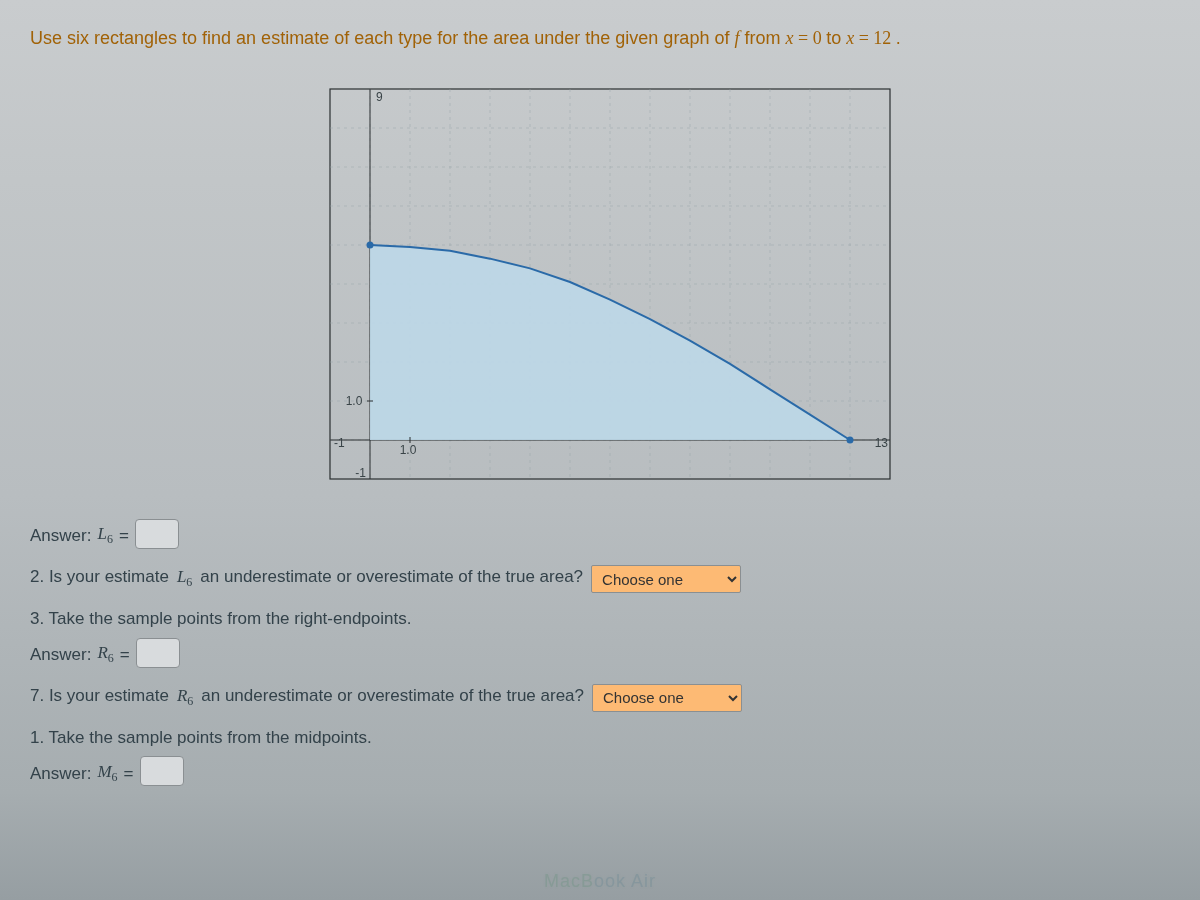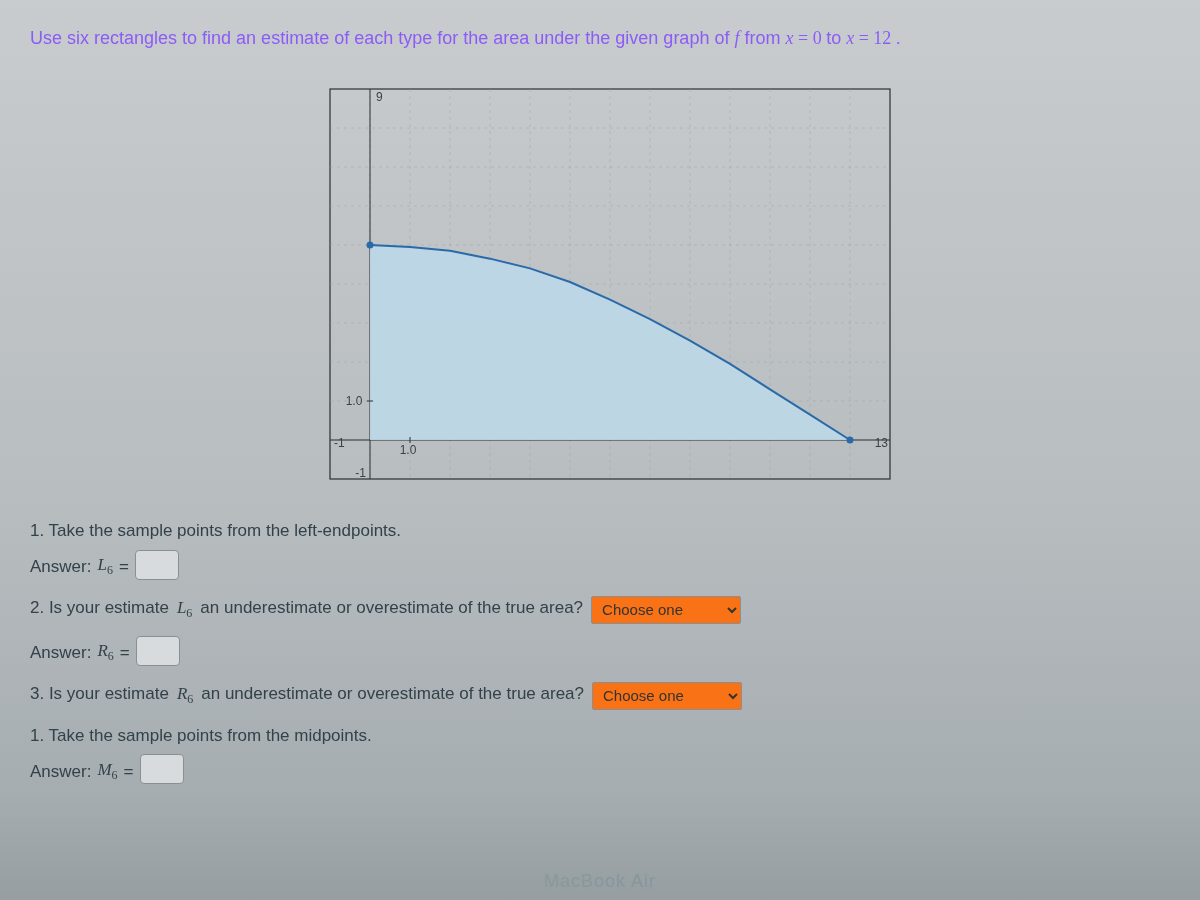--- a/index.html
+++ b/index.html
@@ -11,21 +11,21 @@
     background: linear-gradient(180deg, #c9ccce 0%, #c2c6c8 20%, #b8bdc0 55%, #a6adb0 88%, #969ea2 100%);
     color: #2b2f31;
     overflow: hidden;
   }
   .page {
     padding: 28px 30px 0 30px;
     box-sizing: border-box;
   }
   .prompt {
     font-size: 18px;
-    color: #8b5cf6;
+    color: #a16207;
     margin-bottom: 20px;
   }
   .prompt .math { font-style: italic; font-family: "Times New Roman", serif; }
   .prompt .eq { font-family: "Times New Roman", serif; }
 
   .graph-wrap {
     width: 620px;
     height: 430px;
     margin: 0 auto 20px auto;
     position: relative;
@@ -48,21 +48,21 @@
     border-radius: 4px;
     background: #d8dbdd;
     font-size: 15px;
     padding: 2px 4px;
     box-sizing: content-box;
   }
   .inline-select-row { margin: 16px 0 12px 0; display:flex; align-items:flex-start; gap:8px; flex-wrap:wrap; }
   select.choose {
     height: 28px;
     border: 1px solid #8a8f92;
-    background: #f97316;
+    background: #fdba74;
     font-size: 15px;
     padding: 2px 6px;
     border-radius: 2px;
     color: #333;
     min-width: 150px;
   }
 
   .bottom-label {
     position: absolute;
     bottom: 8px;
@@ -175,52 +175,52 @@
 
       <g stroke="#2a2f31" stroke-width="1">
         <line x1="120" y1="368" x2="120" y2="374"></line>
         <line x1="77" y1="332" x2="83" y2="332"></line>
       </g>
     </svg>
   </div>
 
   <div class="questions">
 
-    <div class="qrow">1. Take the sample points from the left-endpoints.</div>
     <div class="ansrow">
       <span>Answer:</span>
       <span class="sub">
         <span>L</span><sub>6</sub>
       </span>
       <span>=</span>
       <input class="numbox" type="text" style="">
     </div>
 
     <div class="inline-select-row">
       <span>2. Is your estimate </span>
       <span class="sub">
         <span>L</span><sub>6</sub>
       </span>
       <span> an underestimate or overestimate of the true area?</span>
       <select class="choose">
         <option>Choose one</option>
       </select>
     </div>
 
+    <div class="qrow">3. Take the sample points from the right-endpoints.</div>
     <div class="ansrow">
       <span>Answer:</span>
       <span class="sub">
         <span>R</span><sub>6</sub>
       </span>
       <span>=</span>
       <input class="numbox" type="text" style="">
     </div>
 
     <div class="inline-select-row">
-      <span>3. Is your estimate </span>
+      <span>7. Is your estimate </span>
       <span class="sub">
         <span>R</span><sub>6</sub>
       </span>
       <span> an underestimate or overestimate of the true area?</span>
       <select class="choose">
         <option>Choose one</option>
       </select>
     </div>
 
     <div class="qrow">1. Take the sample points from the midpoints.</div>

